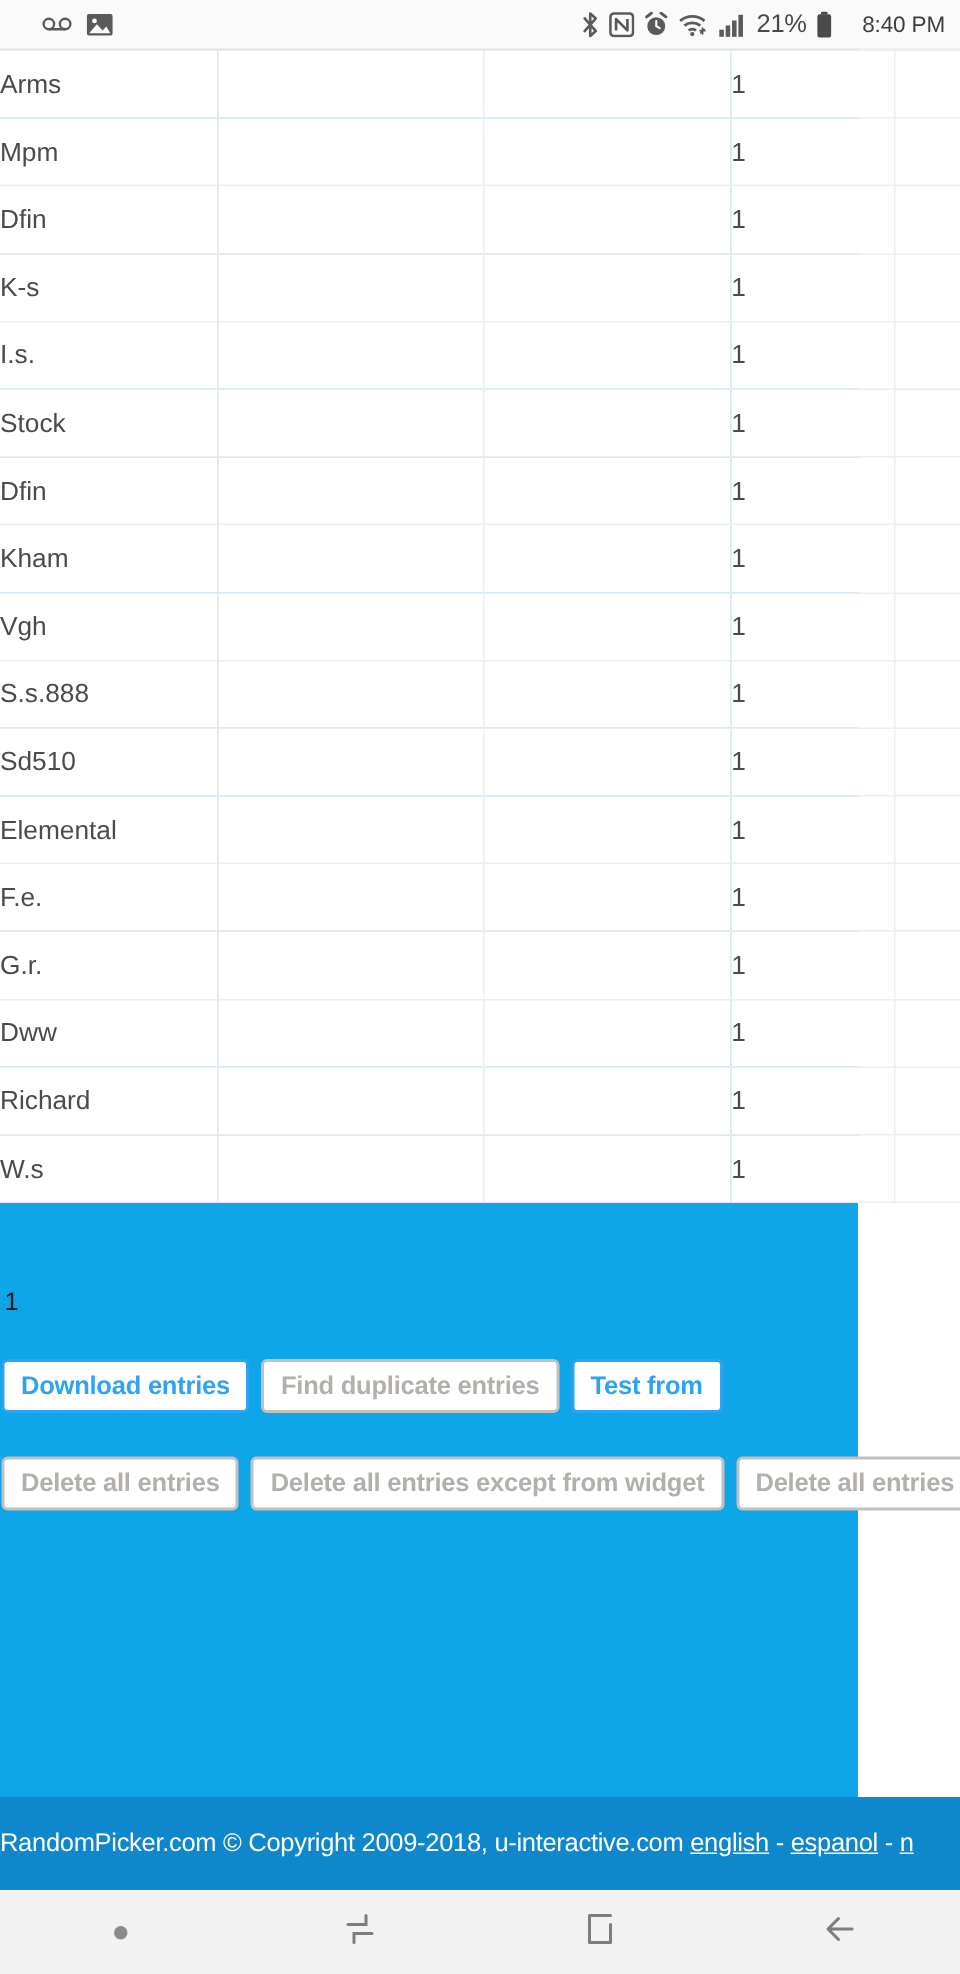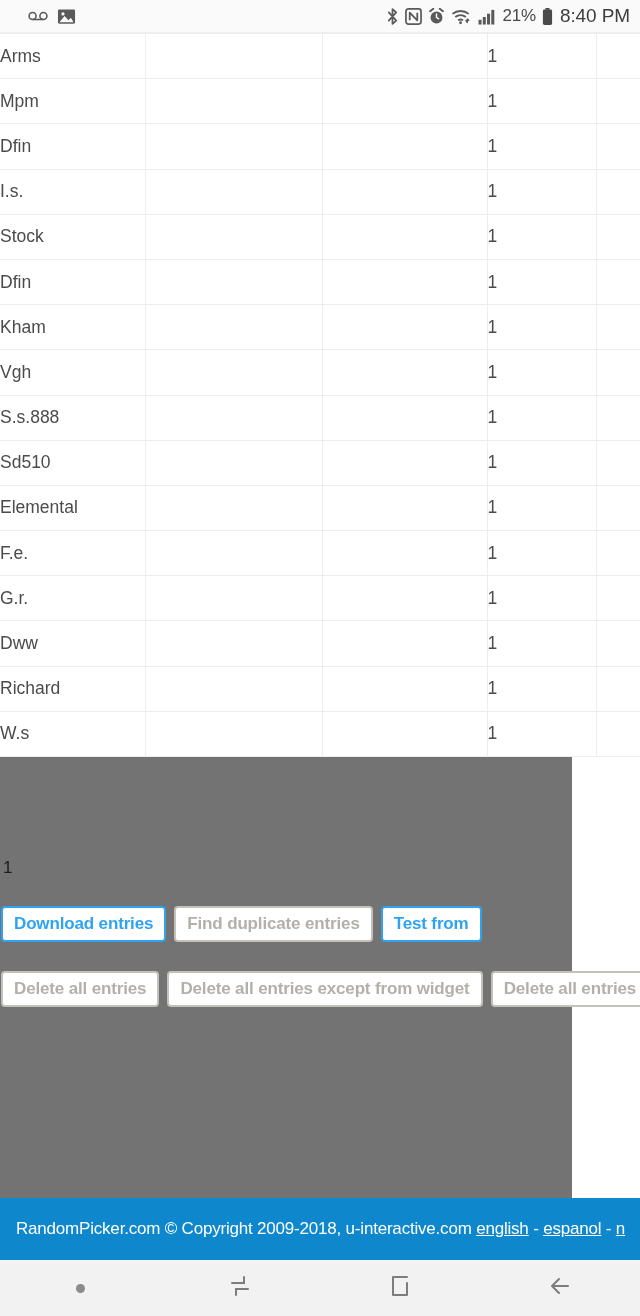--- a/index.html
+++ b/index.html
@@ -2,41 +2,41 @@
 <html><head>
 <meta charset="utf-8">
 <style>
   * { margin:0; padding:0; box-sizing:border-box; }
   html, body {
     width:640px; height:1316px;
     background:#ffffff;
     font-family:"DejaVu Sans", sans-serif;
     overflow:hidden;
   }
-  #screen { position:relative; width:572px; height:1316px; background:#737373; }
+  #screen { position:relative; width:572px; height:1316px; background:#0ea5e9; }
 
   
   .statusbar {
     position:absolute; top:0; left:0; width:640px; height:33px;
     background:#fafafa;
     display:flex; align-items:center;
     border-bottom:1px solid #f0f0f0;
   }
   .sb-left { display:flex; align-items:center; gap:9px; padding-left:28px; }
   .sb-right {
     margin-left:auto; display:flex; align-items:center; gap:6px;
     padding-right:10px; color:#5a5a5a;
   }
   .sb-icon { display:inline-flex; align-items:center; justify-content:center; }
   .sb-pct {
     font-size:17px; color:#4a4a4a; letter-spacing:-0.2px;
     font-family:"Liberation Sans", sans-serif;
   }
   .sb-time {
-    font-size:19px; color:#3d3d3d; letter-spacing:-0.1px; margin-left:1px;
+    font-size:15px; color:#3d3d3d; letter-spacing:-0.1px; margin-left:14px;
     font-family:"Liberation Sans", sans-serif;
   }
 
   
   .table-wrap {
     position:absolute; top:33px; left:0; width:640px;
   }
   table.entries {
     width:640px; border-collapse:collapse; table-layout:fixed;
   }
@@ -85,21 +85,21 @@
 
   
   .footer {
     position:absolute; left:0; top:1198px; width:640px; height:62px;
     background:#0e87cc;
     display:flex; align-items:center;
   }
   .footer-text {
     color:#ffffff; font-size:17px; white-space:nowrap;
     font-family:"Liberation Sans", sans-serif;
-    padding-left:16px; letter-spacing:-0.2px;
+    padding-left:0px; letter-spacing:-0.2px;
   }
   .footer-text a { color:#ffffff; text-decoration:underline; }
 
   
   .navbar {
     position:absolute; left:0; top:1260px; width:640px; height:56px;
     background:#f2f2f2;
     display:flex; align-items:center;
   }
   .nav-btn {
@@ -195,20 +195,27 @@
           <td class="c-e"></td>
         </tr>
         <tr>
           <td class="c-name">Dfin</td>
           <td class="c-b"></td>
           <td class="c-c"></td>
           <td class="c-count">1</td>
           <td class="c-e"></td>
         </tr>
         <tr>
+          <td class="c-name">K-s</td>
+          <td class="c-b"></td>
+          <td class="c-c"></td>
+          <td class="c-count">1</td>
+          <td class="c-e"></td>
+        </tr>
+        <tr>
           <td class="c-name">I.s.</td>
           <td class="c-b"></td>
           <td class="c-c"></td>
           <td class="c-count">1</td>
           <td class="c-e"></td>
         </tr>
         <tr>
           <td class="c-name">Stock</td>
           <td class="c-b"></td>
           <td class="c-c"></td>

